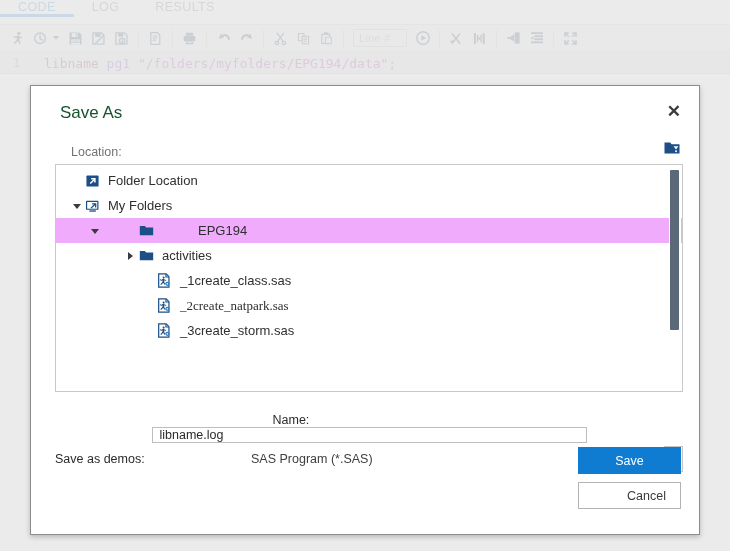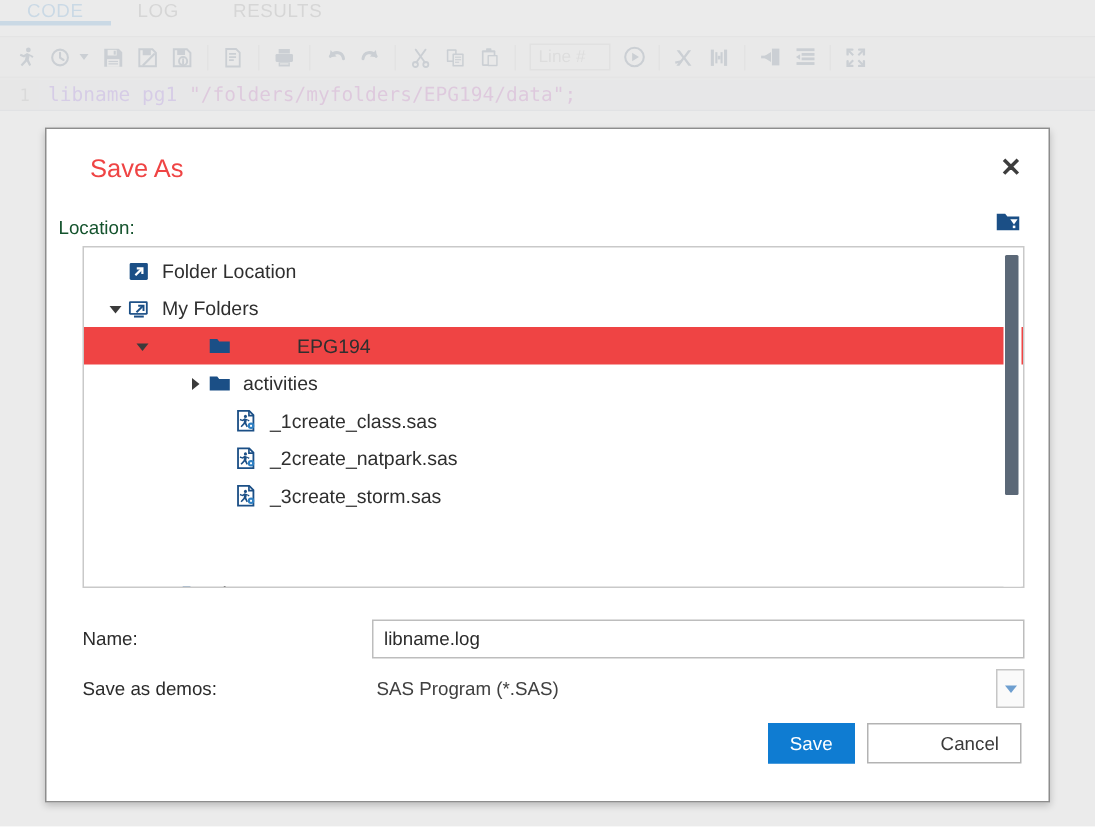--- a/index.html
+++ b/index.html
@@ -121,21 +121,21 @@
     height: 20px;
     line-height: 20px;
     flex: none;
   }
   .code-text {
     font-family: "DejaVu Sans Mono", monospace;
     font-size: 13px;
     padding-left: 6px;
     white-space: pre;
   }
-  .kw  { color: #6d28d9; }
+  .kw  { color: #7f1d1d; margin-left: 12px; }
   .idn { color: #6d28d9; }
   .str { color: #a0149b; }
   .editor-body {
     position: absolute;
     top: 20px; left: 0;
     width: 730px;
     height: 478px;
     background: #ffffff;
     border-top: 1px solid #b9c1cc;
   }
@@ -155,37 +155,37 @@
     height: 450px;
     background: #ffffff;
     border: 1px solid #8d8d8d;
     box-sizing: border-box;
     box-shadow: 0 2px 5px rgba(0,0,0,0.22);
   }
   .dlg-title {
     position: absolute;
     left: 29px; top: 17px;
     font-size: 17px;
-    color: #ef4444;
+    color: #14532d;
   }
   .dlg-close {
     position: absolute;
     right: 18px; top: 17px;
     font-size: 17px;
     color: #3d3d3d;
     cursor: pointer;
     line-height: 1;
     font-weight: bold;
   }
 
   .loc-label {
     position: absolute;
-    left: 8px; top: 59px;
+    left: 40px; top: 59px;
     font-size: 12.5px;
-    color: #14532d;
+    color: #737373;
   }
   .newfolder-icon {
     position: absolute;
     right: 18px; top: 53px;
     width: 18px; height: 18px;
     cursor: pointer;
   }
 
   
   .tree-wrap {
@@ -204,21 +204,21 @@
   }
   .tree-row {
     height: 25px;
     display: flex;
     align-items: center;
     font-size: 13px;
     color: #2f2f2f;
     cursor: pointer;
     white-space: nowrap;
   }
-  .tree-row.selected { background: #ef4444; gap: 36px; }
+  .tree-row.selected { background: #f0abfc; gap: 36px; }
   .twisty {
     width: 13px; height: 13px;
     flex: none;
     display: flex;
     align-items: center;
     justify-content: center;
     margin-right: 2px;
   }
   .tw-open {
     width: 0; height: 0;
@@ -320,20 +320,21 @@
     display: block;
   }
 
   
   .btn-row {
     position: absolute;
     right: 18px;
     bottom: 25px;
     display: flex;
     gap: 8px;
+    flex-direction: column;
   }
   .btn {
     height: 27px;
     min-width: 58px;
     font-size: 12.5px;
     font-family: "Liberation Sans", sans-serif;
     display: flex;
     align-items: center;
     justify-content: center;
     cursor: pointer;
@@ -625,21 +626,21 @@
               <path d="M1.8 0.9h8l3 3v11.2h-11z" fill="#ffffff" stroke="#1b4f86" stroke-width="1.3"></path>
               <path d="M9.6 1.1v3.2h3.1" fill="none" stroke="#1b4f86" stroke-width="1.2"></path>
               <circle cx="7.1" cy="4.9" r="1.1" fill="#1b4f86"></circle>
               <path d="M6.6 6.2 L4.8 7.2 L3.4 6.6 L3 7.6 L5.2 8.4 L6.2 7.9 L5.7 9.6 L3.6 11.9 L4.4 12.7 L6.7 10.3 L7.9 12.6 L8.9 12.1 L7.7 9.5 L8.1 7.5 L9.4 8.6 L10.1 7.7 Z" fill="#1b4f86"></path>
               <circle cx="11.1" cy="11.6" r="2.3" fill="#2e7fc2"></circle>
               <rect x="10.4" y="10.9" width="1.4" height="1.4" fill="#ffffff"></rect>
             </svg>
           </span>
           <span class="tlabel">_1create_class.sas</span>
         </div>
-        <div class="tree-row" style="padding-left: 86px;">
+        <div class="tree-row" style="padding-left: 86px; font-family: Liberation Serif, serif;">
           <span class="twisty"></span>
           <span class="ticon">
             <svg width="14" height="15" viewBox="0 0 15 16">
               <path d="M1.8 0.9h8l3 3v11.2h-11z" fill="#ffffff" stroke="#1b4f86" stroke-width="1.3"></path>
               <path d="M9.6 1.1v3.2h3.1" fill="none" stroke="#1b4f86" stroke-width="1.2"></path>
               <circle cx="7.1" cy="4.9" r="1.1" fill="#1b4f86"></circle>
               <path d="M6.6 6.2 L4.8 7.2 L3.4 6.6 L3 7.6 L5.2 8.4 L6.2 7.9 L5.7 9.6 L3.6 11.9 L4.4 12.7 L6.7 10.3 L7.9 12.6 L8.9 12.1 L7.7 9.5 L8.1 7.5 L9.4 8.6 L10.1 7.7 Z" fill="#1b4f86"></path>
               <circle cx="11.1" cy="11.6" r="2.3" fill="#2e7fc2"></circle>
               <rect x="10.4" y="10.9" width="1.4" height="1.4" fill="#ffffff"></rect>
             </svg>
@@ -670,21 +671,21 @@
             </svg>
           </span>
           <span class="tlabel">demos</span>
         </div>
       </div>
     <div class="tree-sb-track">
       <div class="tree-sb-thumb"></div>
     </div>
   </div>
 
-  <div class="frow" style="top:327px;">
+  <div class="frow" style="top:327px;flex-direction:column;">
     <div class="frow-label">Name:</div>
     <input class="name-input" type="text" value="libname.log" style="">
   </div>
 
   <div class="frow" style="top:360px;">
     <div class="frow-label">Save as demos:</div>
     <div class="type-select">
       <span class="type-value">SAS Program (*.SAS)</span>
       <span class="type-arrow">
           <i></i>

